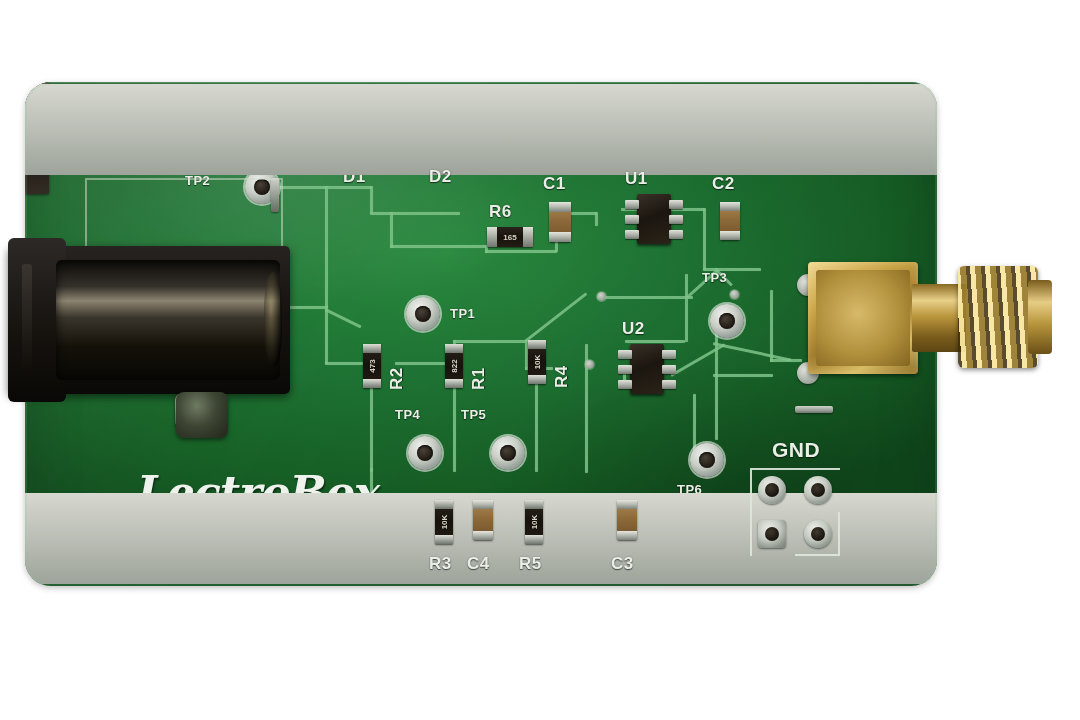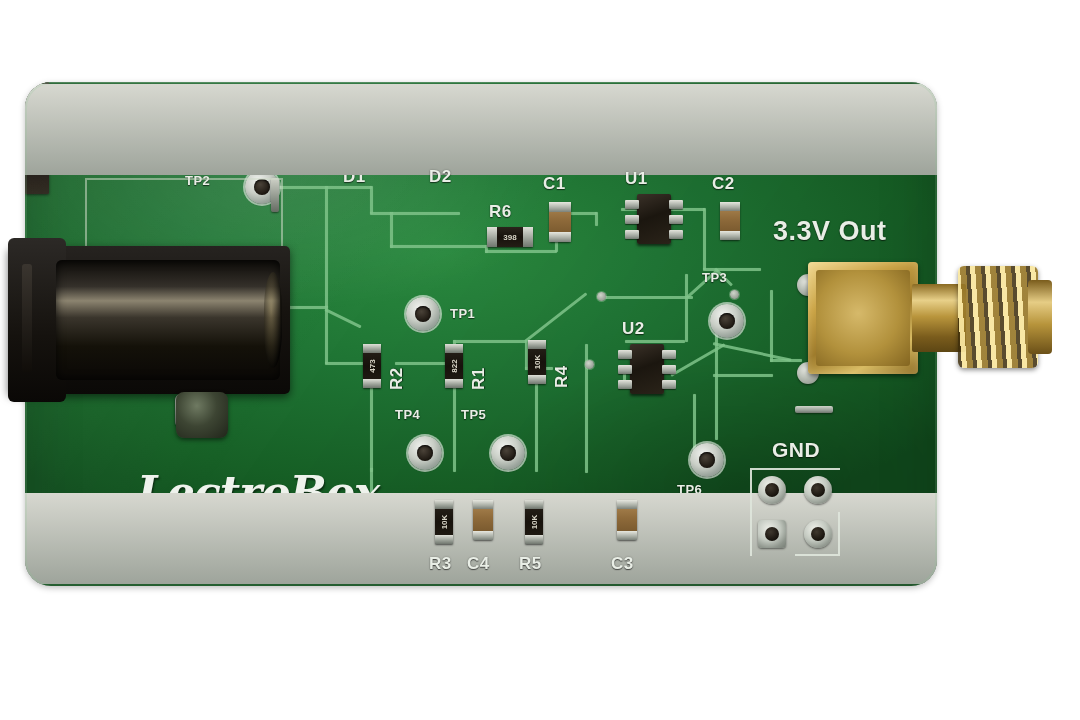--- a/index.html
+++ b/index.html
@@ -196,21 +196,20 @@
     <div class="traceD" style="left:688px;top:260px;width:80px;transform:rotate(12deg);"></div>
     <div class="traceD" style="left:300px;top:226px;width:40px;transform:rotate(26deg);"></div>
 
     <div class="via" style="left:572px;top:210px;"></div>
     <div class="via" style="left:540px;top:432px;"></div>
     <div class="via" style="left:705px;top:208px;"></div>
     <div class="via" style="left:560px;top:278px;"></div>
 
     <div class="silk silk-title" style="left:125px;top:16px;">AC Power Zero Crossing Detector</div>
 
-    <div class="silk silk-big" style="left:748px;top:134px;">3.3V Out</div>
     <div class="silk silk-ref" style="left:747px;top:356px;font-size:21px;">GND</div>
 
     <div class="logo" style="left:112px;top:385px;">
       <span>LectroBox</span>
     </div>
     <div class="rev" style="left:130px;top:450px;">Rev C June 2023</div>
 
     <div class="mhole" style="left:20px;top:18px;"></div>
     <div class="mhole" style="left:849px;top:18px;"></div>
     <div class="mhole" style="left:20px;top:442px;"></div>
@@ -242,21 +241,21 @@
 
     <div class="diode" style="left:408px;top:110px;width:24px;height:56px;">
       <div class="band" style="top:2px;"></div>
         <div class="band" style="bottom:2px;"></div>
     </div>
     <div class="silk silk-ref" style="left:404px;top:85px;">D2</div>
 
     <div class="smd res" style="left:462px;top:145px;width:46px;height:20px;">
       <div class="cap-end l"></div>
         <div class="cap-end r"></div>
-      <div class="code">398</div>
+      <div class="code">165</div>
     </div>
     <div class="silk silk-ref" style="left:464px;top:120px;">R6</div>
 
     <div class="smd mlcc" style="left:524px;top:120px;width:22px;height:40px;">
       <div class="term l" style="width:100%;height:24%;top:0;left:0;"></div>
       <div class="term r" style="width:100%;height:24%;top:76%;left:0;"></div>
     </div>
     <div class="silk silk-ref" style="left:518px;top:92px;">C1</div>
 
     <div class="sot" style="left:612px;top:112px;width:34px;height:50px;"></div>

